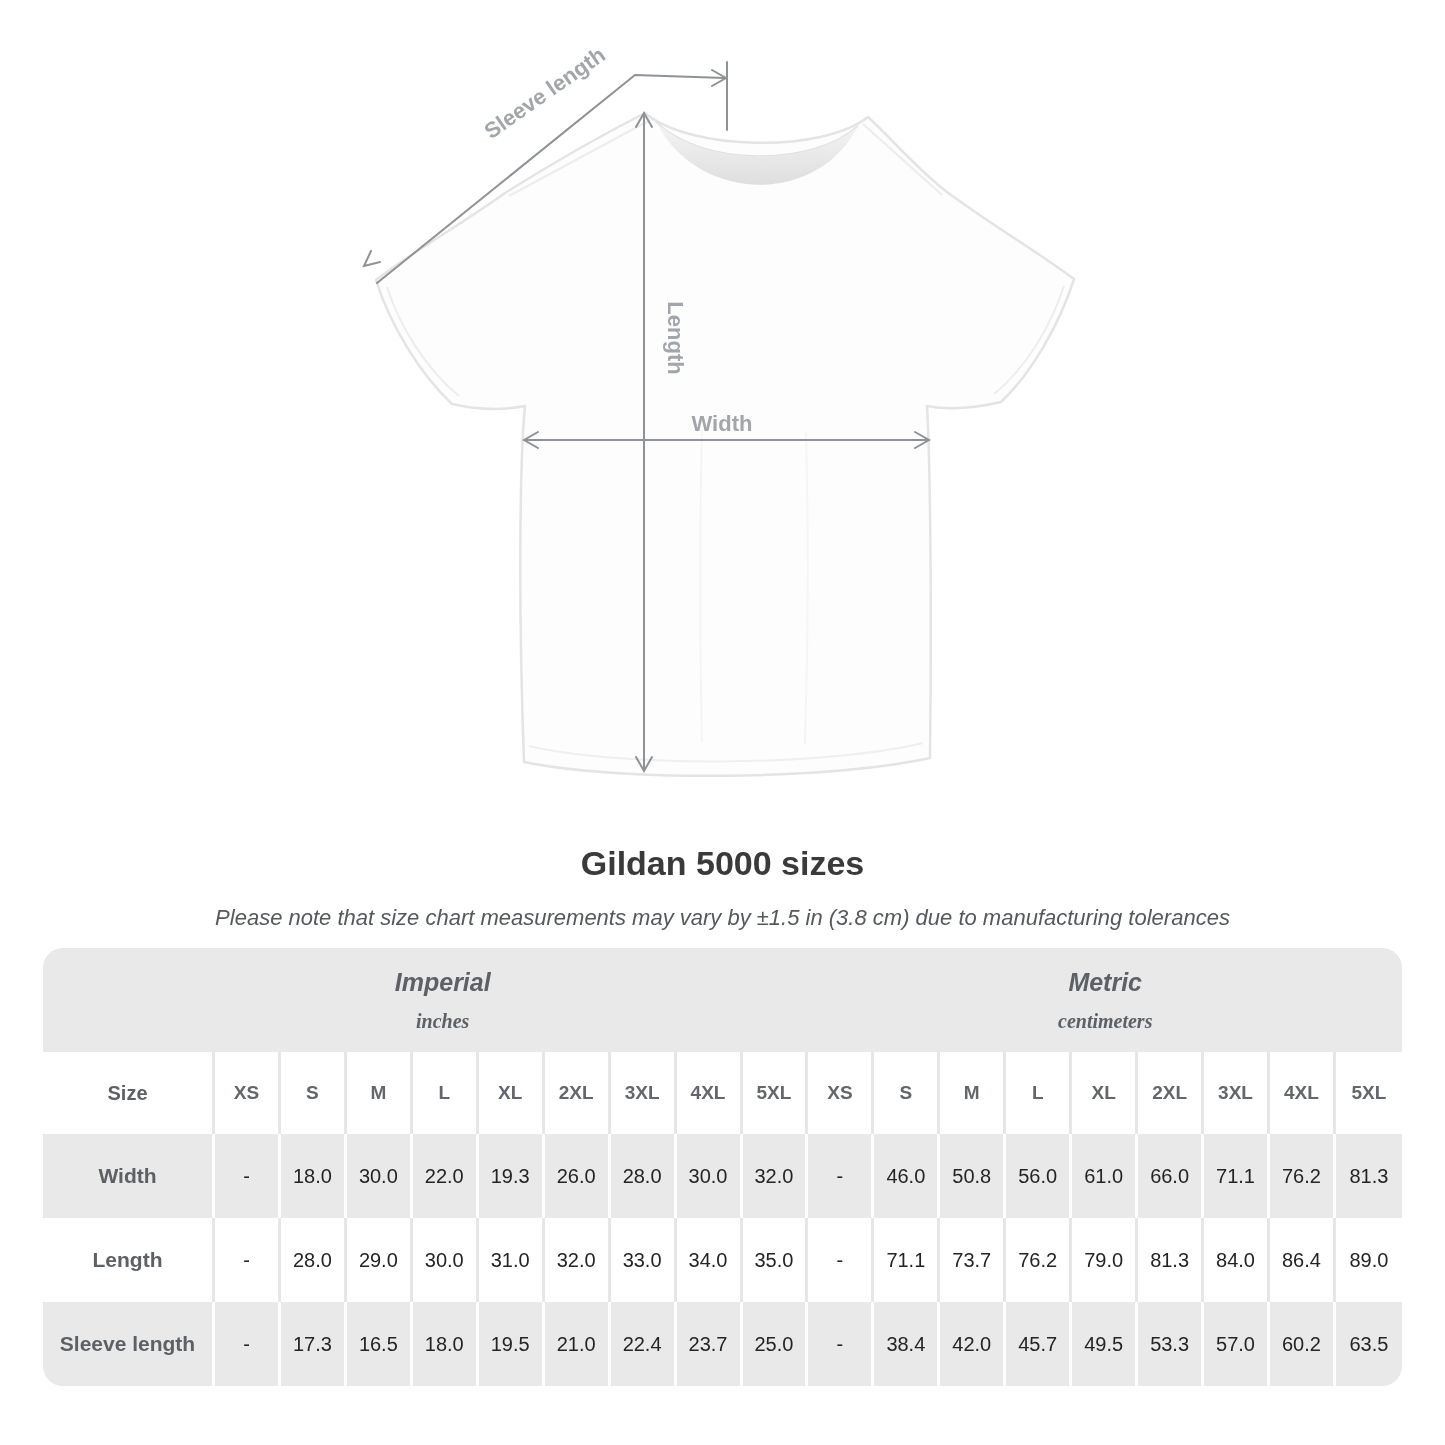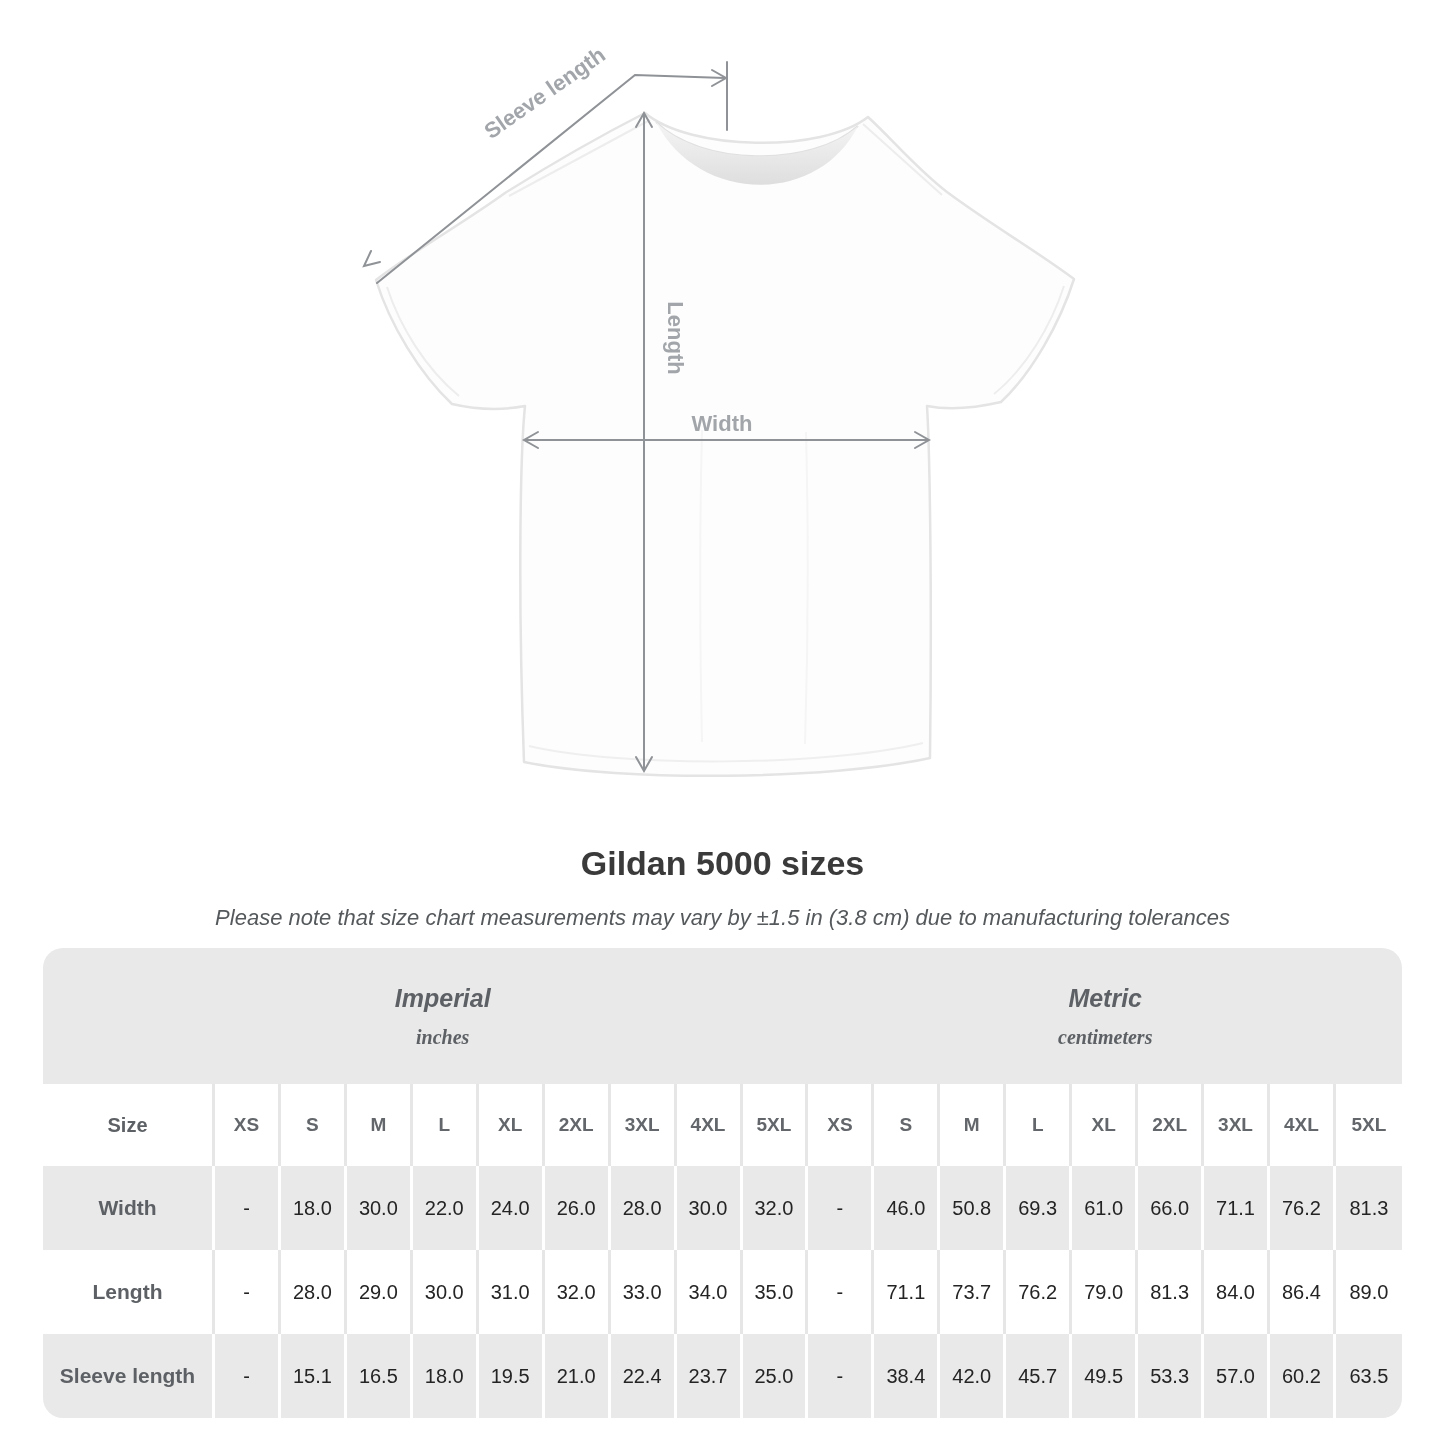--- a/index.html
+++ b/index.html
@@ -13,21 +13,21 @@
   
   .heading{position:absolute;left:0;top:843px;width:100%;text-align:center;}
   .page-title{font-size:34px;font-weight:bold;color:#3a3a3a;line-height:1.2;margin:0;}
   .tolerance-note{font-size:22px;font-style:italic;color:#55595c;margin-top:21px;}
   
   .table-wrap{position:absolute;left:43px;top:948px;width:1359px;border-radius:20px;overflow:hidden;}
   table.size-chart{width:100%;border-collapse:separate;border-spacing:0;table-layout:fixed;}
   col.c-label{width:172px;}
   th,td{padding:0;text-align:center;vertical-align:middle;}
   
-  tr.band-row th{background:#e9e9e9;height:136px;vertical-align:middle;}
+  tr.band-row th{background:#e9e9e9;height:104px;vertical-align:middle;}
   .sec-title{font-size:25px;font-weight:bold;font-style:italic;color:#5d6165;margin-bottom:13px;}
   .sec-unit{font-size:20px;font-style:italic;color:#5d6165;font-family:Liberation Serif, serif;}
   th.band-imperial{padding-left:34px;}
   
   tr.size-row th{background:#ffffff;height:82px;border-right:3px solid #e6e6e6;
     font-size:19px;font-weight:bold;color:#63676b;}
   tr.size-row th:last-child{border-right:none;}
   tr.size-row th.corner{font-size:20px;color:#5d6165;}
   
   tbody th{font-size:21px;font-weight:bold;color:#5d6165;}
@@ -170,29 +170,29 @@
           <th>5XL</th>
         </tr>
       </thead>
       <tbody>
         <tr class="r-gray">
           <th>Width</th>
           <td>-</td>
           <td>18.0</td>
           <td>30.0</td>
           <td>22.0</td>
-          <td>24.0</td>
+          <td>19.3</td>
           <td>26.0</td>
           <td>28.0</td>
           <td>30.0</td>
           <td>32.0</td>
           <td>-</td>
           <td>46.0</td>
           <td>50.8</td>
-          <td>69.3</td>
+          <td>56.0</td>
           <td>61.0</td>
           <td>66.0</td>
           <td>71.1</td>
           <td>76.2</td>
           <td>81.3</td>
         </tr>
         <tr class="r-white">
           <th>Length</th>
           <td>-</td>
           <td>28.0</td>
@@ -209,21 +209,21 @@
           <td>76.2</td>
           <td>79.0</td>
           <td>81.3</td>
           <td>84.0</td>
           <td>86.4</td>
           <td>89.0</td>
         </tr>
         <tr class="r-gray">
           <th>Sleeve length</th>
           <td>-</td>
-          <td>15.1</td>
+          <td>17.3</td>
           <td>16.5</td>
           <td>18.0</td>
           <td>19.5</td>
           <td>21.0</td>
           <td>22.4</td>
           <td>23.7</td>
           <td>25.0</td>
           <td>-</td>
           <td>38.4</td>
           <td>42.0</td>

